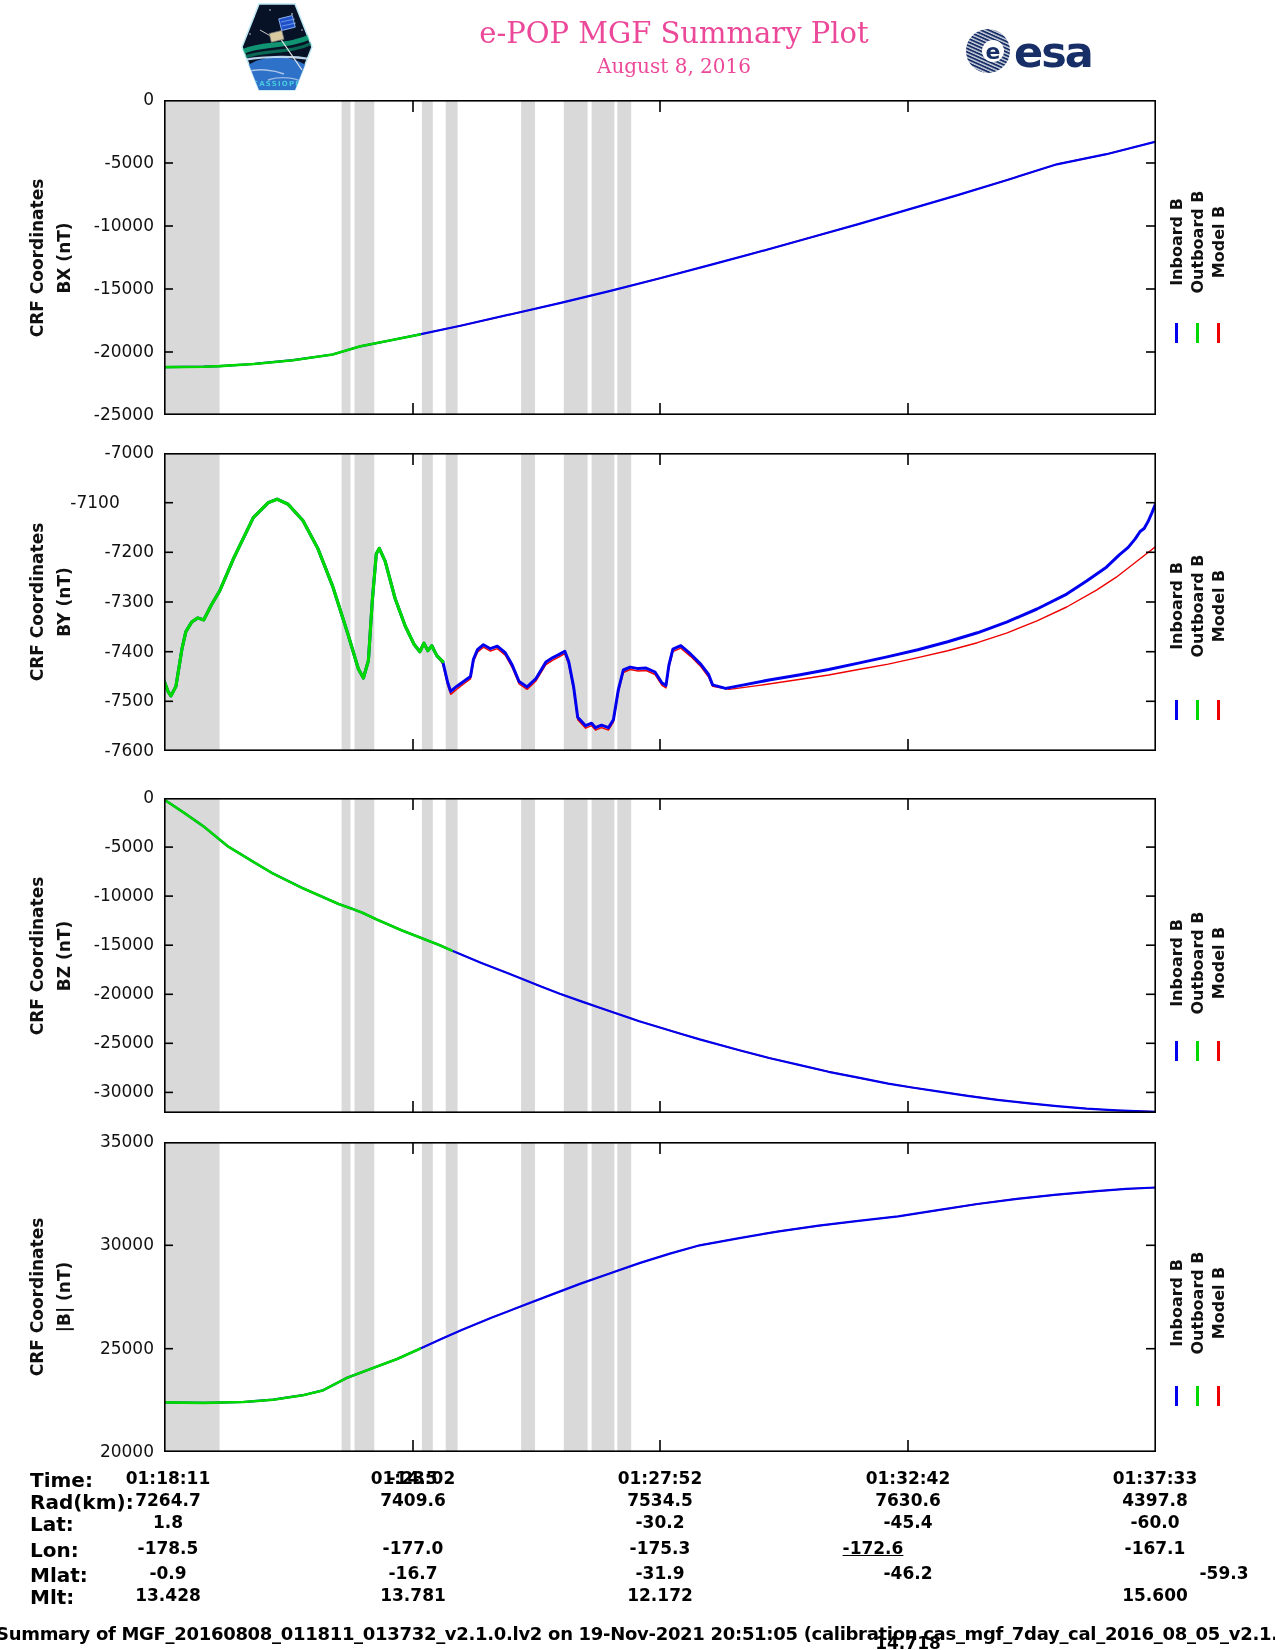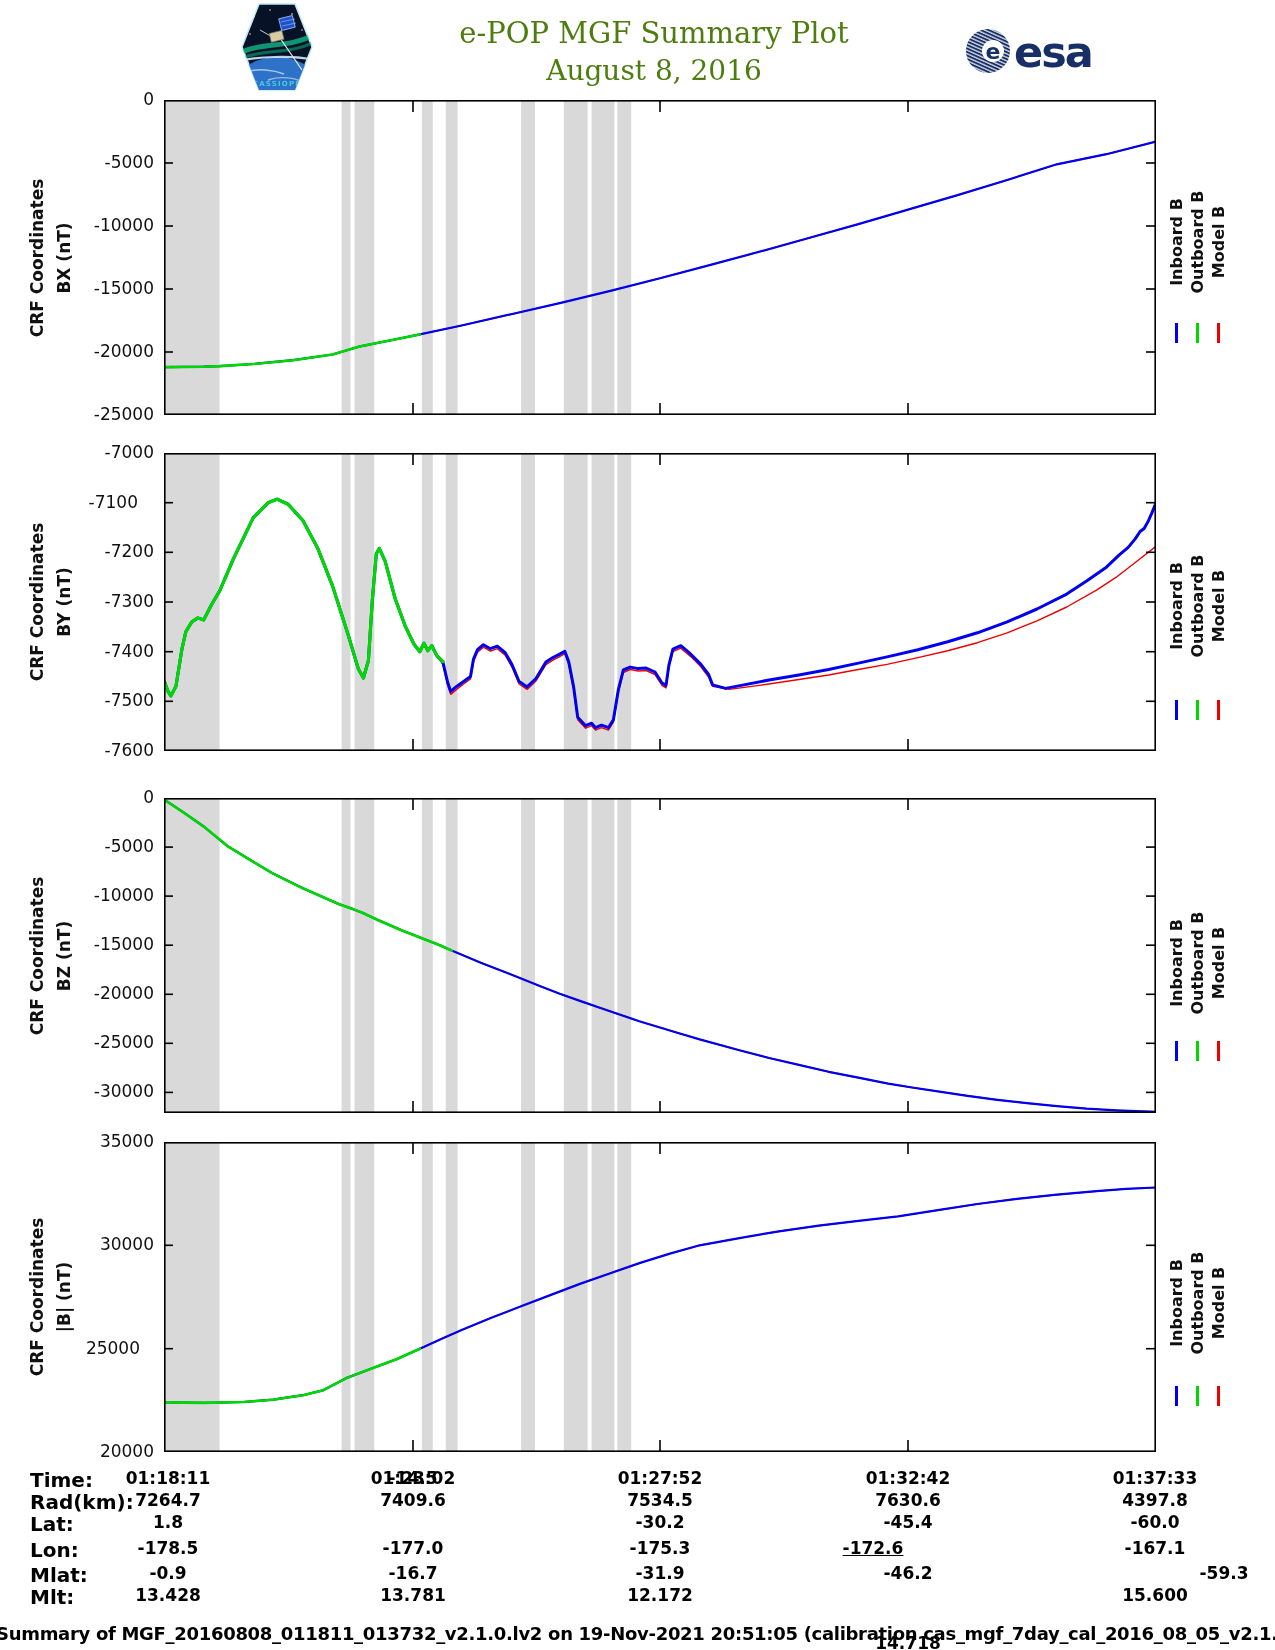--- a/index.html
+++ b/index.html
@@ -1,22 +1,22 @@
 <!DOCTYPE html>
 <html><head>
 <meta charset="utf-8">
 <style>
   html,body{margin:0;padding:0;background:#fff;}
   #root{position:relative;width:1275px;height:1650px;background:#fff;overflow:hidden;
         font-family:"DejaVu Sans","Liberation Sans",sans-serif;color:#000;}
   .abs{position:absolute;}
-  .title-line{position:absolute;left:304px;width:700px;text-align:center;
-              font-family:"DejaVu Serif","Liberation Serif",serif;color:#4d7c0f;}
+  .title-line{position:absolute;left:324px;width:700px;text-align:center;
+              font-family:"DejaVu Serif","Liberation Serif",serif;color:#ec4899;}
   #title1{top:16px;font-size:29px;}
-  #title2{top:54px;font-size:28px;}
+  #title2{top:54px;font-size:20px;}
   .ytick{position:absolute;width:100px;text-align:right;font-size:17px;color:#111;line-height:21px;}
   .ylab{position:absolute;white-space:nowrap;font-weight:bold;font-size:17px;color:#111;
         transform:translate(-50%,-50%) rotate(-90deg);}
   .legend-lab{position:absolute;white-space:nowrap;font-weight:bold;font-size:16px;color:#111;
         transform:translate(-50%,-50%) rotate(-90deg);}
   .legend-swatch{position:absolute;width:3px;height:20px;}
   .panel-svg{position:absolute;left:164px;}
   .trow-label{position:absolute;left:30px;font-size:20px;font-weight:bold;white-space:nowrap;}
   .tcell{position:absolute;width:170px;text-align:center;font-size:17px;font-weight:bold;white-space:nowrap;
          transform:translateX(-50%);}
@@ -153,21 +153,21 @@
         <line x1="1" y1="149.0" x2="9" y2="149.0" stroke="#000" stroke-width="1.6"></line>
         <line x1="991" y1="149.0" x2="982" y2="149.0" stroke="#000" stroke-width="1.6"></line>
         <line x1="1" y1="198.7" x2="9" y2="198.7" stroke="#000" stroke-width="1.6"></line>
         <line x1="991" y1="198.7" x2="982" y2="198.7" stroke="#000" stroke-width="1.6"></line>
         <line x1="1" y1="248.3" x2="9" y2="248.3" stroke="#000" stroke-width="1.6"></line>
         <line x1="991" y1="248.3" x2="982" y2="248.3" stroke="#000" stroke-width="1.6"></line>
         <line x1="1" y1="298.0" x2="9" y2="298.0" stroke="#000" stroke-width="1.6"></line>
         <line x1="991" y1="298.0" x2="982" y2="298.0" stroke="#000" stroke-width="1.6"></line>
       </svg>
       <div class="ytick" style="left: 54px; top: 442px;">-7000</div>
-      <div class="ytick" style="left: 38px; top: 491.667px;">-7100</div>
+      <div class="ytick" style="left: 45px; top: 491.667px; text-align: center;">-7100</div>
       <div class="ytick" style="left: 54px; top: 541.333px;">-7200</div>
       <div class="ytick" style="left: 54px; top: 591px;">-7300</div>
       <div class="ytick" style="left: 54px; top: 640.667px;">-7400</div>
       <div class="ytick" style="left: 54px; top: 690.333px;">-7500</div>
       <div class="ytick" style="left: 54px; top: 740px;">-7600</div>
       <div class="ylab" style="left: 37px; top: 602px;">CRF Coordinates</div>
       <div class="ylab" style="left: 64px; top: 602px;">BY (nT)</div>
       <div class="legend-lab" style="left: 1176px; top: 606px;">Inboard B</div>
       <div class="legend-swatch" style="left: 1174.5px; top: 700px; background: rgb(0, 0, 238);"></div>
       <div class="legend-lab" style="left: 1197px; top: 606px;">Outboard B</div>
@@ -248,21 +248,21 @@
         <line x1="991" y1="0.0" x2="982" y2="0.0" stroke="#000" stroke-width="1.6"></line>
         <line x1="1" y1="103.3" x2="9" y2="103.3" stroke="#000" stroke-width="1.6"></line>
         <line x1="991" y1="103.3" x2="982" y2="103.3" stroke="#000" stroke-width="1.6"></line>
         <line x1="1" y1="206.7" x2="9" y2="206.7" stroke="#000" stroke-width="1.6"></line>
         <line x1="991" y1="206.7" x2="982" y2="206.7" stroke="#000" stroke-width="1.6"></line>
         <line x1="1" y1="310.0" x2="9" y2="310.0" stroke="#000" stroke-width="1.6"></line>
         <line x1="991" y1="310.0" x2="982" y2="310.0" stroke="#000" stroke-width="1.6"></line>
       </svg>
       <div class="ytick" style="left: 54px; top: 1131px;">35000</div>
       <div class="ytick" style="left: 54px; top: 1234.33px;">30000</div>
-      <div class="ytick" style="left: 40px; top: 1337.67px;">25000</div>
+      <div class="ytick" style="left: 54px; top: 1337.67px;">25000</div>
       <div class="ytick" style="left: 54px; top: 1441px;">20000</div>
       <div class="ylab" style="left: 37px; top: 1297px;">CRF Coordinates</div>
       <div class="ylab" style="left: 64px; top: 1297px;">|B| (nT)</div>
       <div class="legend-lab" style="left: 1176px; top: 1303px;">Inboard B</div>
       <div class="legend-swatch" style="left: 1174.5px; top: 1386px; background: rgb(0, 0, 238);"></div>
       <div class="legend-lab" style="left: 1197px; top: 1303px;">Outboard B</div>
       <div class="legend-swatch" style="left: 1195.5px; top: 1386px; background: rgb(0, 217, 0);"></div>
       <div class="legend-lab" style="left: 1218px; top: 1303px;">Model B</div>
       <div class="legend-swatch" style="left: 1216.5px; top: 1386px; background: rgb(238, 0, 0);"></div>
     </div>

